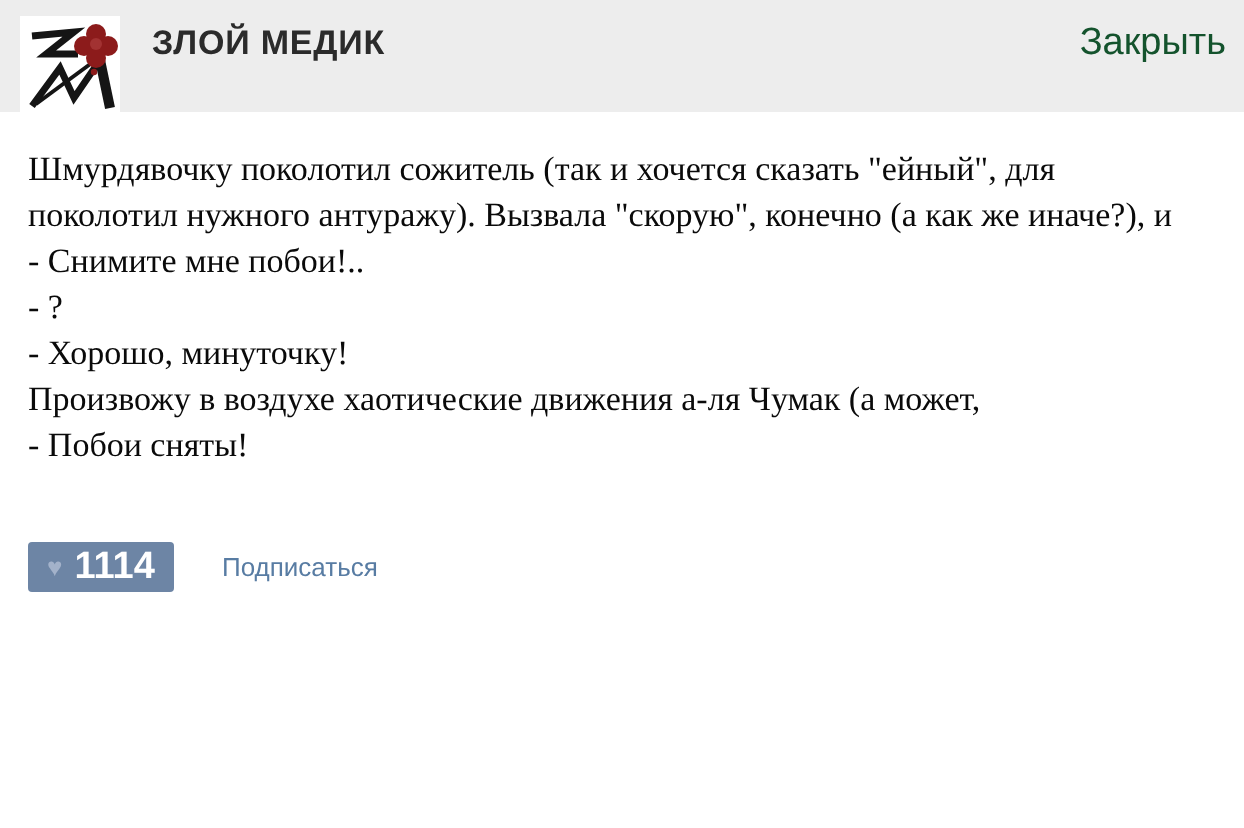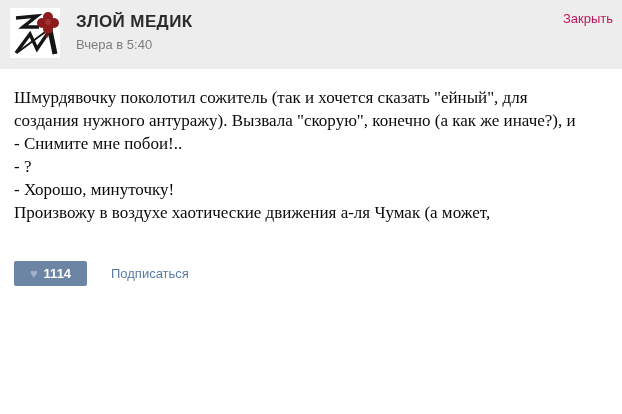--- a/index.html
+++ b/index.html
@@ -9,21 +9,21 @@
     height: 414px;
     background: #ffffff;
     overflow: hidden;
     font-family: "Liberation Sans", sans-serif;
   }
   .page { width: 622px; height: 414px; position: relative; background:#fff; }
 
   
   .header {
     position: relative;
-    height: 69px;
+    height: 56px;
     background: #ededed;
   }
   .avatar {
     position: absolute;
     left: 10px; top: 8px;
     width: 50px; height: 50px;
     background: #ffffff;
     cursor: pointer;
   }
   .avatar svg { display: block; width: 50px; height: 50px; }
@@ -32,22 +32,22 @@
     font-size: 17px;
     font-weight: bold;
     color: #2b2b2b;
     letter-spacing: 0.4px;
     cursor: pointer;
   }
   .timestamp { font-size: 13px; color: #7e7e7e; margin-top: 5px; cursor: pointer; }
   .close-link {
     position: absolute;
     right: 9px; top: 11px;
-    font-size: 13px;
-    color: #be185d;
+    font-size: 19px;
+    color: #14532d;
     cursor: pointer;
     text-align: center;
   }
 
   
   .content {
     padding: 17px 20px 0 14px;
     font-family: Liberation Serif, serif;
     font-size: 17px;
     color: #0a0a0a;
@@ -68,21 +68,21 @@
     cursor: pointer;
     padding: 0;
   }
   .heart {
     color: #a3b2ca;
     font-size: 13px;
     line-height: 1;
   }
   .like-count {
     color: #ffffff;
-    font-size: 13px;
+    font-size: 19px;
     font-weight: bold;
     font-family: "Liberation Sans", sans-serif;
     text-align: right;
   }
   .subscribe {
     margin-left: 24px;
     font-size: 13px;
     color: #587ca3;
     cursor: pointer;
   }
@@ -109,32 +109,32 @@
           <circle cx="44" cy="15" r="5"></circle>
           <circle cx="38" cy="21" r="5"></circle>
           <rect x="34" y="11" width="8" height="8"></rect>
           <circle cx="37" cy="28" r="1.6"></circle>
         </g>
         <circle cx="38" cy="14" r="3" fill="#a23232"></circle>
       </svg>
     </div>
     <div class="head-info">
       <div class="community-name">ЗЛОЙ МЕДИК</div>
-      <div class="timestamp">Вчера в 5:40</div>
     </div>
     <div class="close-link">Закрыть</div>
   </div>
 
   <div class="content">
       <div class="post-line">Шмурдявочку поколотил сожитель (так и хочется сказать "ейный", для</div>
-      <div class="post-line">создания нужного антуражу). Вызвала "скорую", конечно (а как же иначе?), и</div>
+      <div class="post-line">поколотил нужного антуражу). Вызвала "скорую", конечно (а как же иначе?), и</div>
       <div class="post-line">- Снимите мне побои!..</div>
       <div class="post-line">- ?</div>
       <div class="post-line">- Хорошо, минуточку!</div>
       <div class="post-line">Произвожу в воздухе хаотические движения а-ля Чумак (а может,</div>
+      <div class="post-line">- Побои сняты!</div>
       <div class="post-line">&nbsp;</div>
     </div>
 
   <div class="footer">
     <button class="like-button">
       <span class="heart">♥</span>
       <span class="like-count">1114</span>
     </button>
     <div class="subscribe">Подписаться</div>
   </div>

